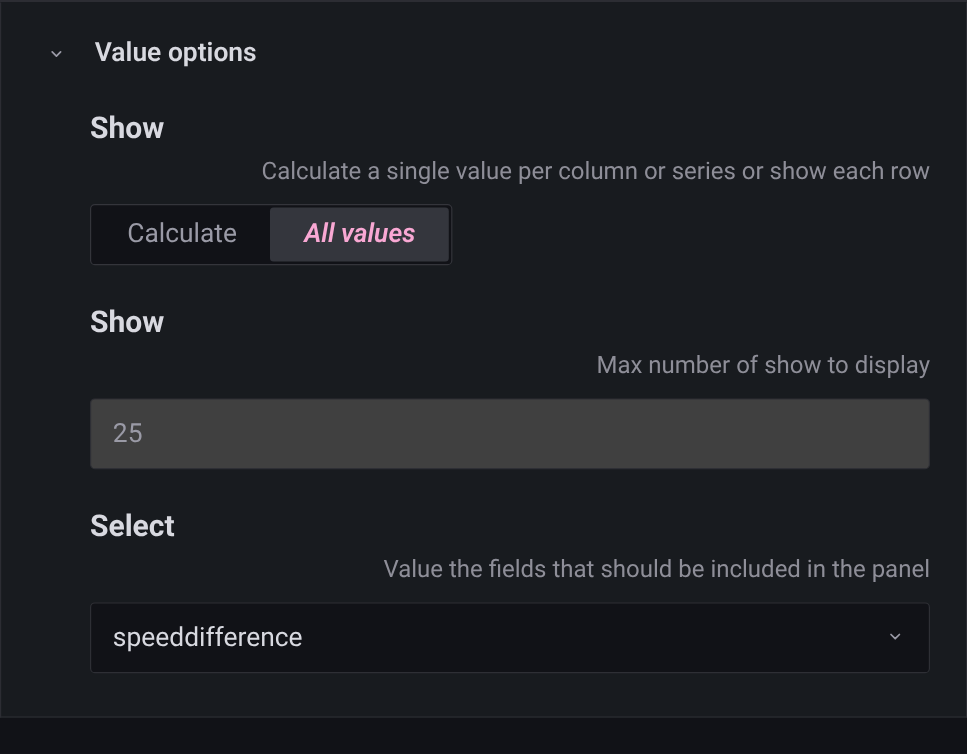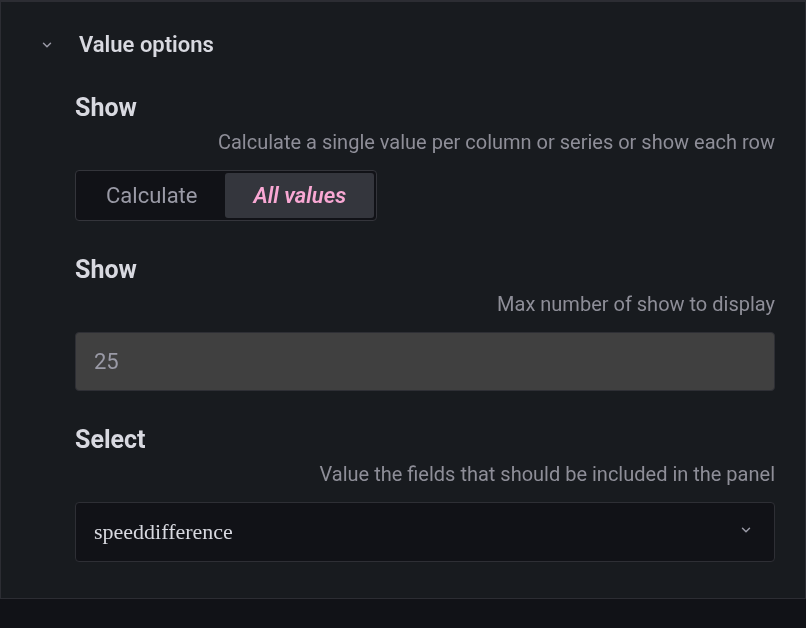--- a/index.html
+++ b/index.html
@@ -99,21 +99,20 @@
       padding: 16px 18px;
       background-color: #404040;
       border: 1px solid #2e2f35;
       border-radius: 4px;
       color: #9a9aa6;
       font-family: inherit;
     }
     .select-wrapper {
       width: 100%;
       position: relative;
-      font-family: Liberation Serif, serif;
     }
     .select-input {
       width: 100%;
       font-size: 22px;
       padding: 16px 50px 16px 18px;
       background-color: #111217;
       border: 1px solid #2e2f35;
       border-radius: 4px;
       color: #d8d9e0;
       font-family: inherit;

